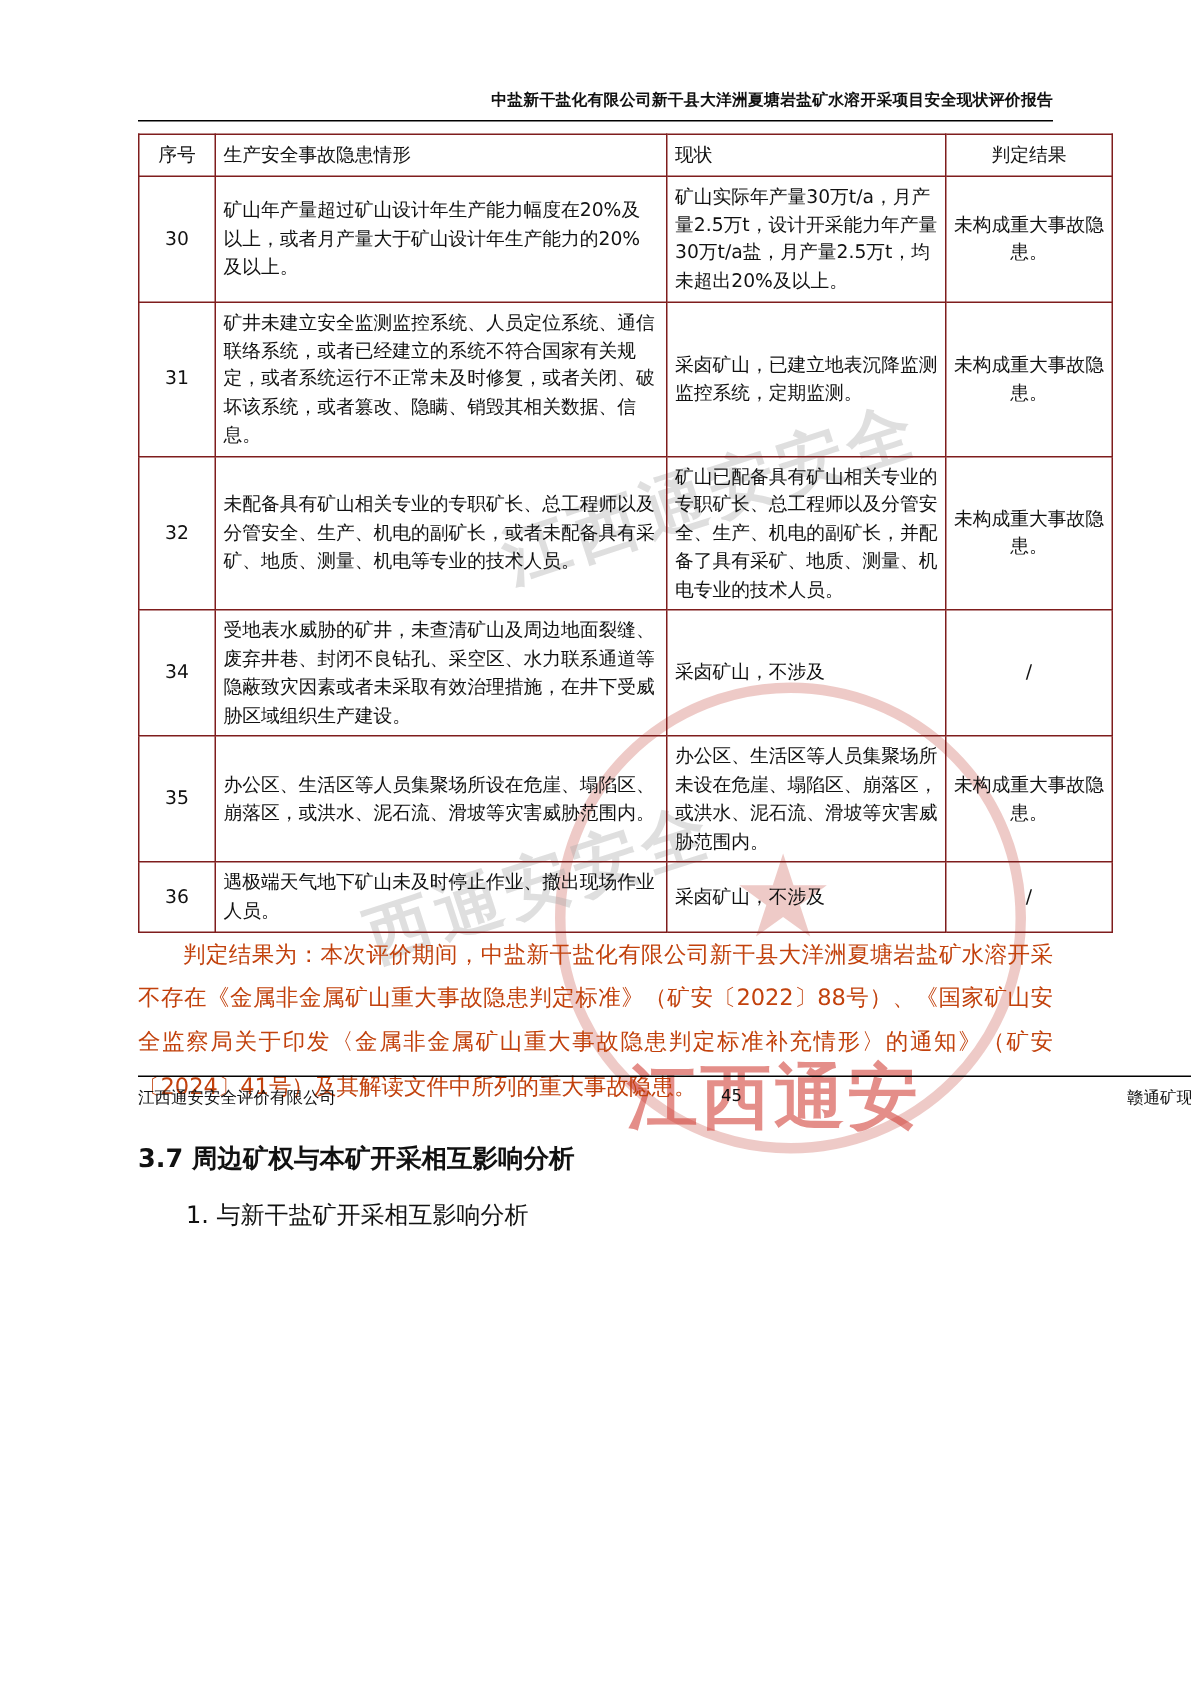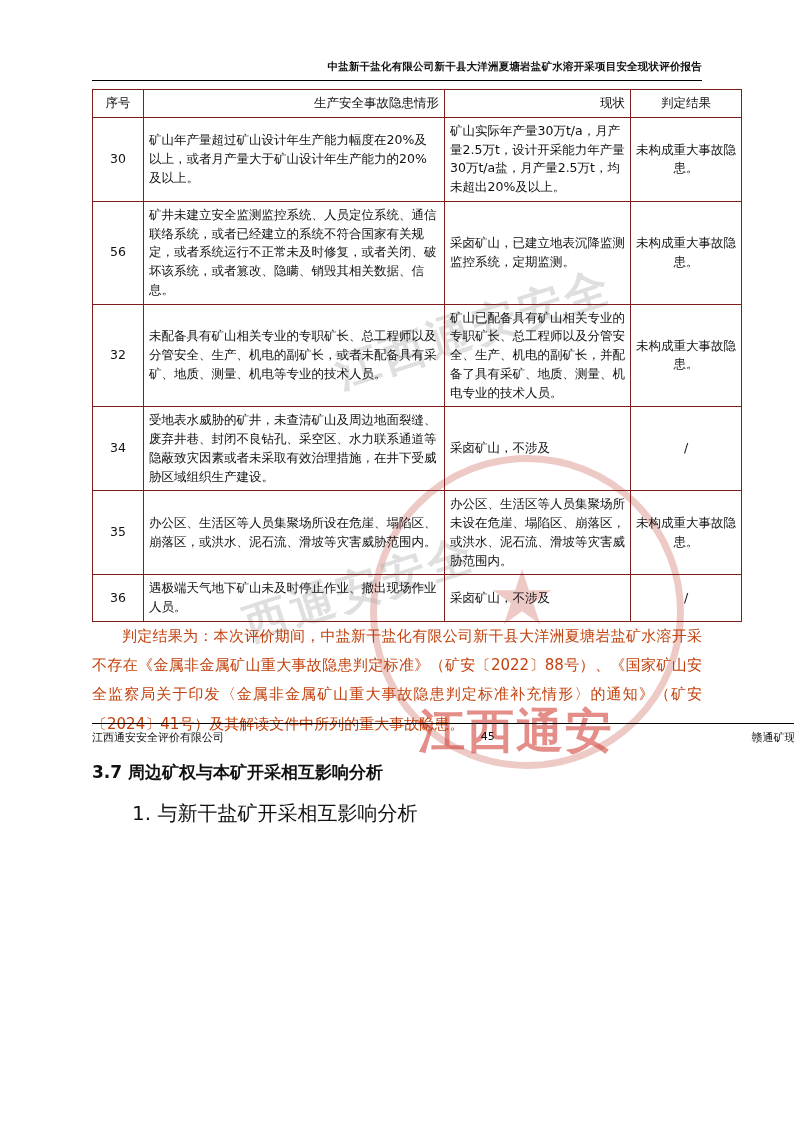--- a/index.html
+++ b/index.html
@@ -47,37 +47,37 @@
     font-size: 12.5px;
     line-height: 1.5;
     vertical-align: middle;
     color: #111;
     font-weight: normal;
   }
   .c-num { width: 40px; text-align: center; }
   .c-desc { width: 290px; }
   .c-status { width: 175px; }
   .c-result { width: 100px; text-align: center; }
-  thead td { text-align: right; font-weight: normal; }
+  thead td { text-align: left; font-weight: normal; }
   .fullrow { text-align: center; font-size: 12.5px; line-height: 1.6; }
   .para {
     font-size: 15px;
     line-height: 1.95;
     text-indent: 2em;
     text-align: justify;
     color: #c2410c;
   }
   .section-title {
     font-size: 17px;
     font-weight: bold;
     margin-top: 22px;
     color: #111;
   }
   .sub-item {
-    font-size: 20px;
+    font-size: 16px;
     margin-top: 16px;
     text-indent: 2em;
     color: #111;
   }
   .footer {
     position: absolute;
     left: 92px;
     right: 92px;
     bottom: 44px;
     border-top: 1px solid #000;
@@ -166,21 +166,21 @@
         </tr>
       </thead>
       <tbody>
         <tr>
           <td class="c-num">30</td>
           <td class="c-desc">矿山年产量超过矿山设计年生产能力幅度在20%及以上，或者月产量大于矿山设计年生产能力的20%及以上。</td>
           <td class="c-status">矿山实际年产量30万t/a，月产量2.5万t，设计开采能力年产量30万t/a盐，月产量2.5万t，均未超出20%及以上。</td>
           <td class="c-result">未构成重大事故隐患。</td>
         </tr>
         <tr>
-          <td class="c-num">56</td>
+          <td class="c-num">31</td>
           <td class="c-desc">矿井未建立安全监测监控系统、人员定位系统、通信联络系统，或者已经建立的系统不符合国家有关规定，或者系统运行不正常未及时修复，或者关闭、破坏该系统，或者篡改、隐瞒、销毁其相关数据、信息。</td>
           <td class="c-status">采卤矿山，已建立地表沉降监测监控系统，定期监测。</td>
           <td class="c-result">未构成重大事故隐患。</td>
         </tr>
         <tr>
           <td class="c-num">32</td>
           <td class="c-desc">未配备具有矿山相关专业的专职矿长、总工程师以及分管安全、生产、机电的副矿长，或者未配备具有采矿、地质、测量、机电等专业的技术人员。</td>
           <td class="c-status">矿山已配备具有矿山相关专业的专职矿长、总工程师以及分管安全、生产、机电的副矿长，并配备了具有采矿、地质、测量、机电专业的技术人员。</td>
           <td class="c-result">未构成重大事故隐患。</td>
         </tr>

